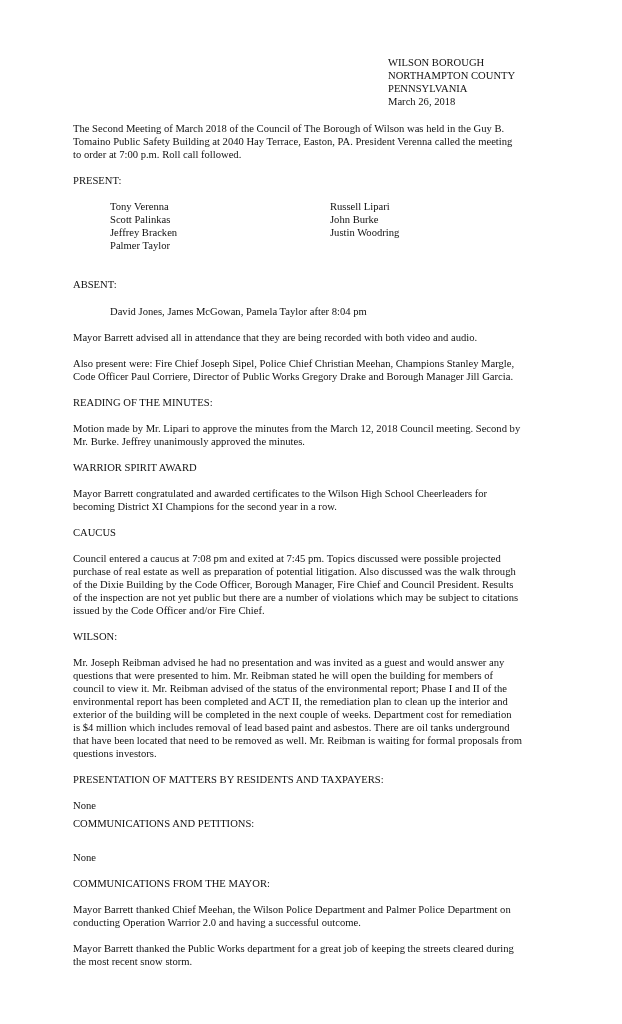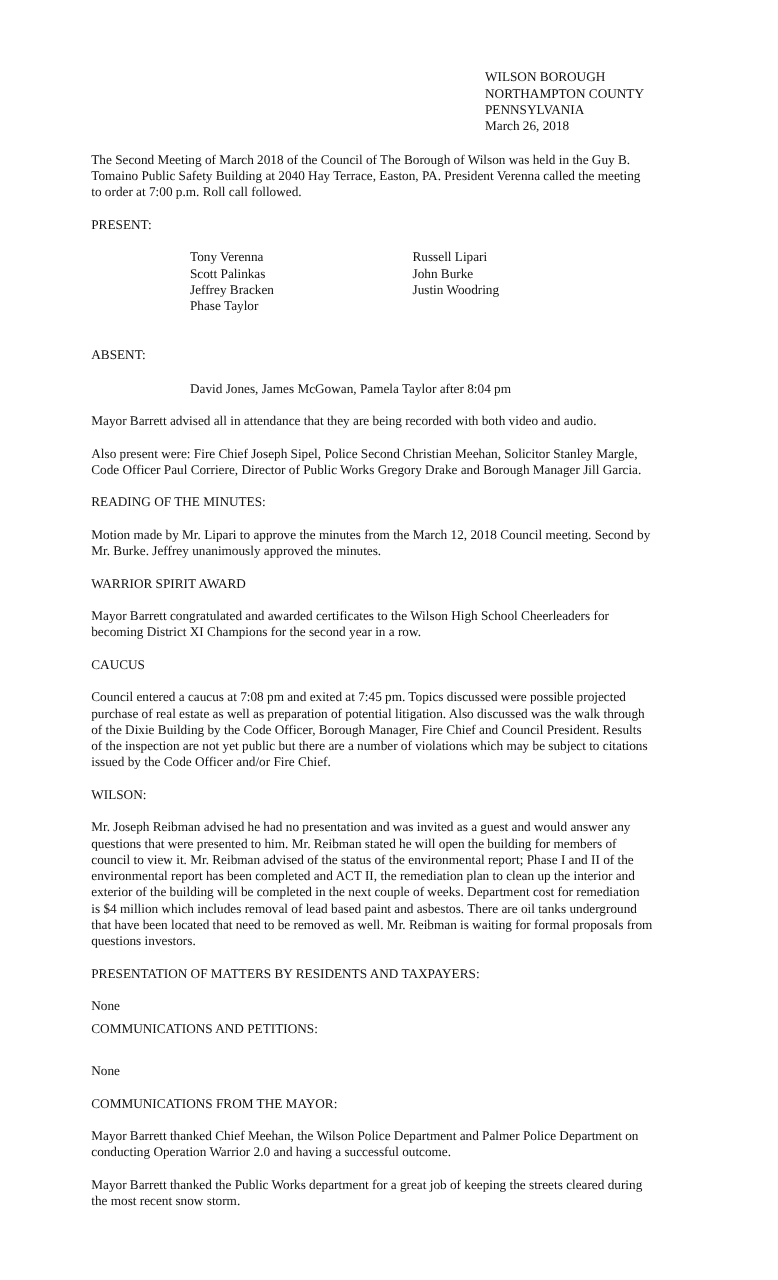--- a/index.html
+++ b/index.html
@@ -9,21 +9,21 @@
     position: absolute;
     left: 73px;
     font-family: "Liberation Serif", serif;
     font-size: 10.6px;
     line-height: 13px;
     color: #111111;
     white-space: nowrap;
     margin: 0;
   }
   .hdr { left: 388px; }
-  .ind { left: 110px; margin-left: 42px; }
+  .ind { left: 110px; }
   .col2 { left: 330px; font-family: Liberation Serif, serif; }
 </style>
 </head>
 <body>
 
 <div class="page">
 
   <div>
     <p class="ln hdr" style="top:56px">WILSON BOROUGH</p>
     <p class="ln hdr" style="top:69px">NORTHAMPTON COUNTY</p>
@@ -35,35 +35,35 @@
     <p class="ln" style="top:122px">The Second Meeting of March 2018 of the Council of The Borough of Wilson was held in the Guy B.</p>
     <p class="ln" style="top:135px">Tomaino Public Safety Building at 2040 Hay Terrace, Easton, PA. President Verenna called the meeting</p>
     <p class="ln" style="top:148px">to order at 7:00 p.m.  Roll call followed.</p>
   </div>
 
   <div>
     <p class="ln" style="top:174px">PRESENT:</p>
     <p class="ln ind" style="top:200px">Tony Verenna</p>
     <p class="ln ind" style="top:213px">Scott Palinkas</p>
     <p class="ln ind" style="top:226px">Jeffrey Bracken</p>
-    <p class="ln ind" style="top:239px">Phase Taylor</p>
+    <p class="ln ind" style="top:239px">Palmer Taylor</p>
     <p class="ln col2" style="top:200px">Russell Lipari</p>
     <p class="ln col2" style="top:213px">John Burke</p>
     <p class="ln col2" style="top:226px">Justin Woodring</p>
   </div>
 
   <div>
     <p class="ln" style="top:278px">ABSENT:</p>
     <p class="ln ind" style="top:305px">David Jones, James McGowan, Pamela Taylor after 8:04 pm</p>
   </div>
 
   <p class="ln" style="top:331px">Mayor Barrett advised all in attendance that they are being recorded with both video and audio.</p>
 
   <div>
-    <p class="ln" style="top:357px">Also present were:  Fire Chief Joseph Sipel, Police Second Christian Meehan, Solicitor Stanley Margle,</p>
+    <p class="ln" style="top:357px">Also present were:  Fire Chief Joseph Sipel, Police Chief Christian Meehan, Champions Stanley Margle,</p>
     <p class="ln" style="top:370px">Code Officer Paul Corriere, Director of Public Works Gregory Drake and Borough Manager Jill Garcia.</p>
   </div>
 
   <div>
     <p class="ln" style="top:396px">READING OF THE MINUTES:</p>
     <p class="ln" style="top:422px">Motion made by Mr. Lipari to approve the minutes from the March 12, 2018 Council meeting. Second by</p>
     <p class="ln" style="top:435px">Mr. Burke. Jeffrey unanimously approved the minutes.</p>
   </div>
 
   <div>

